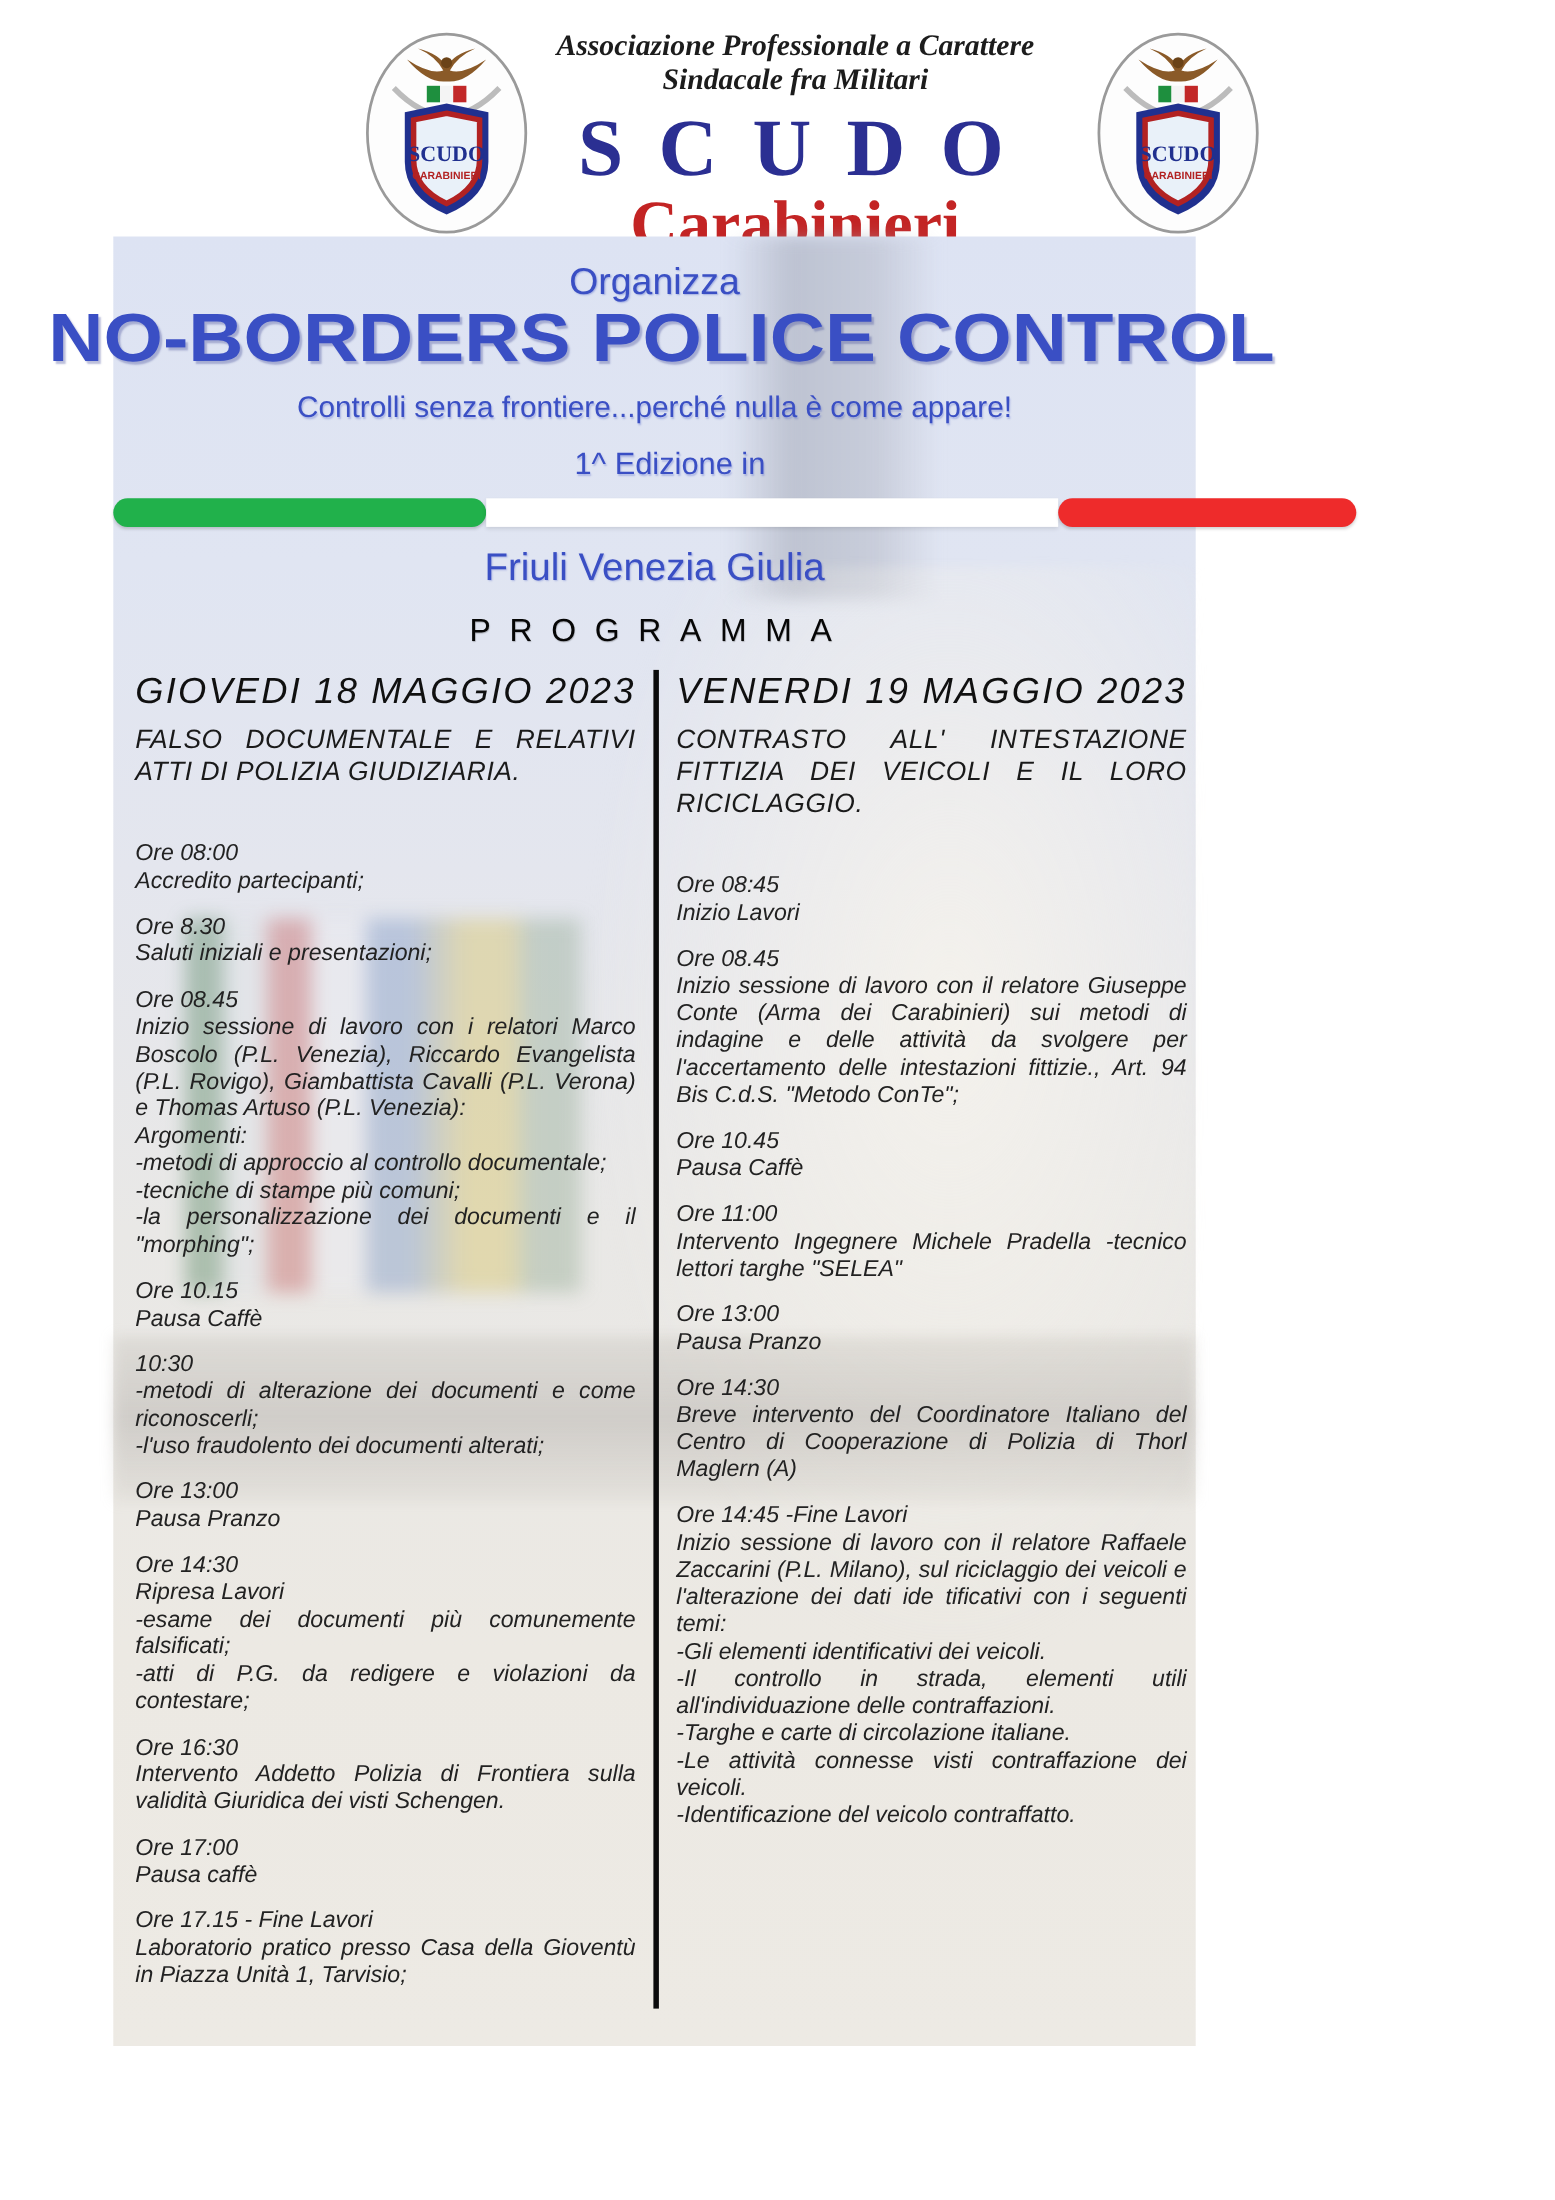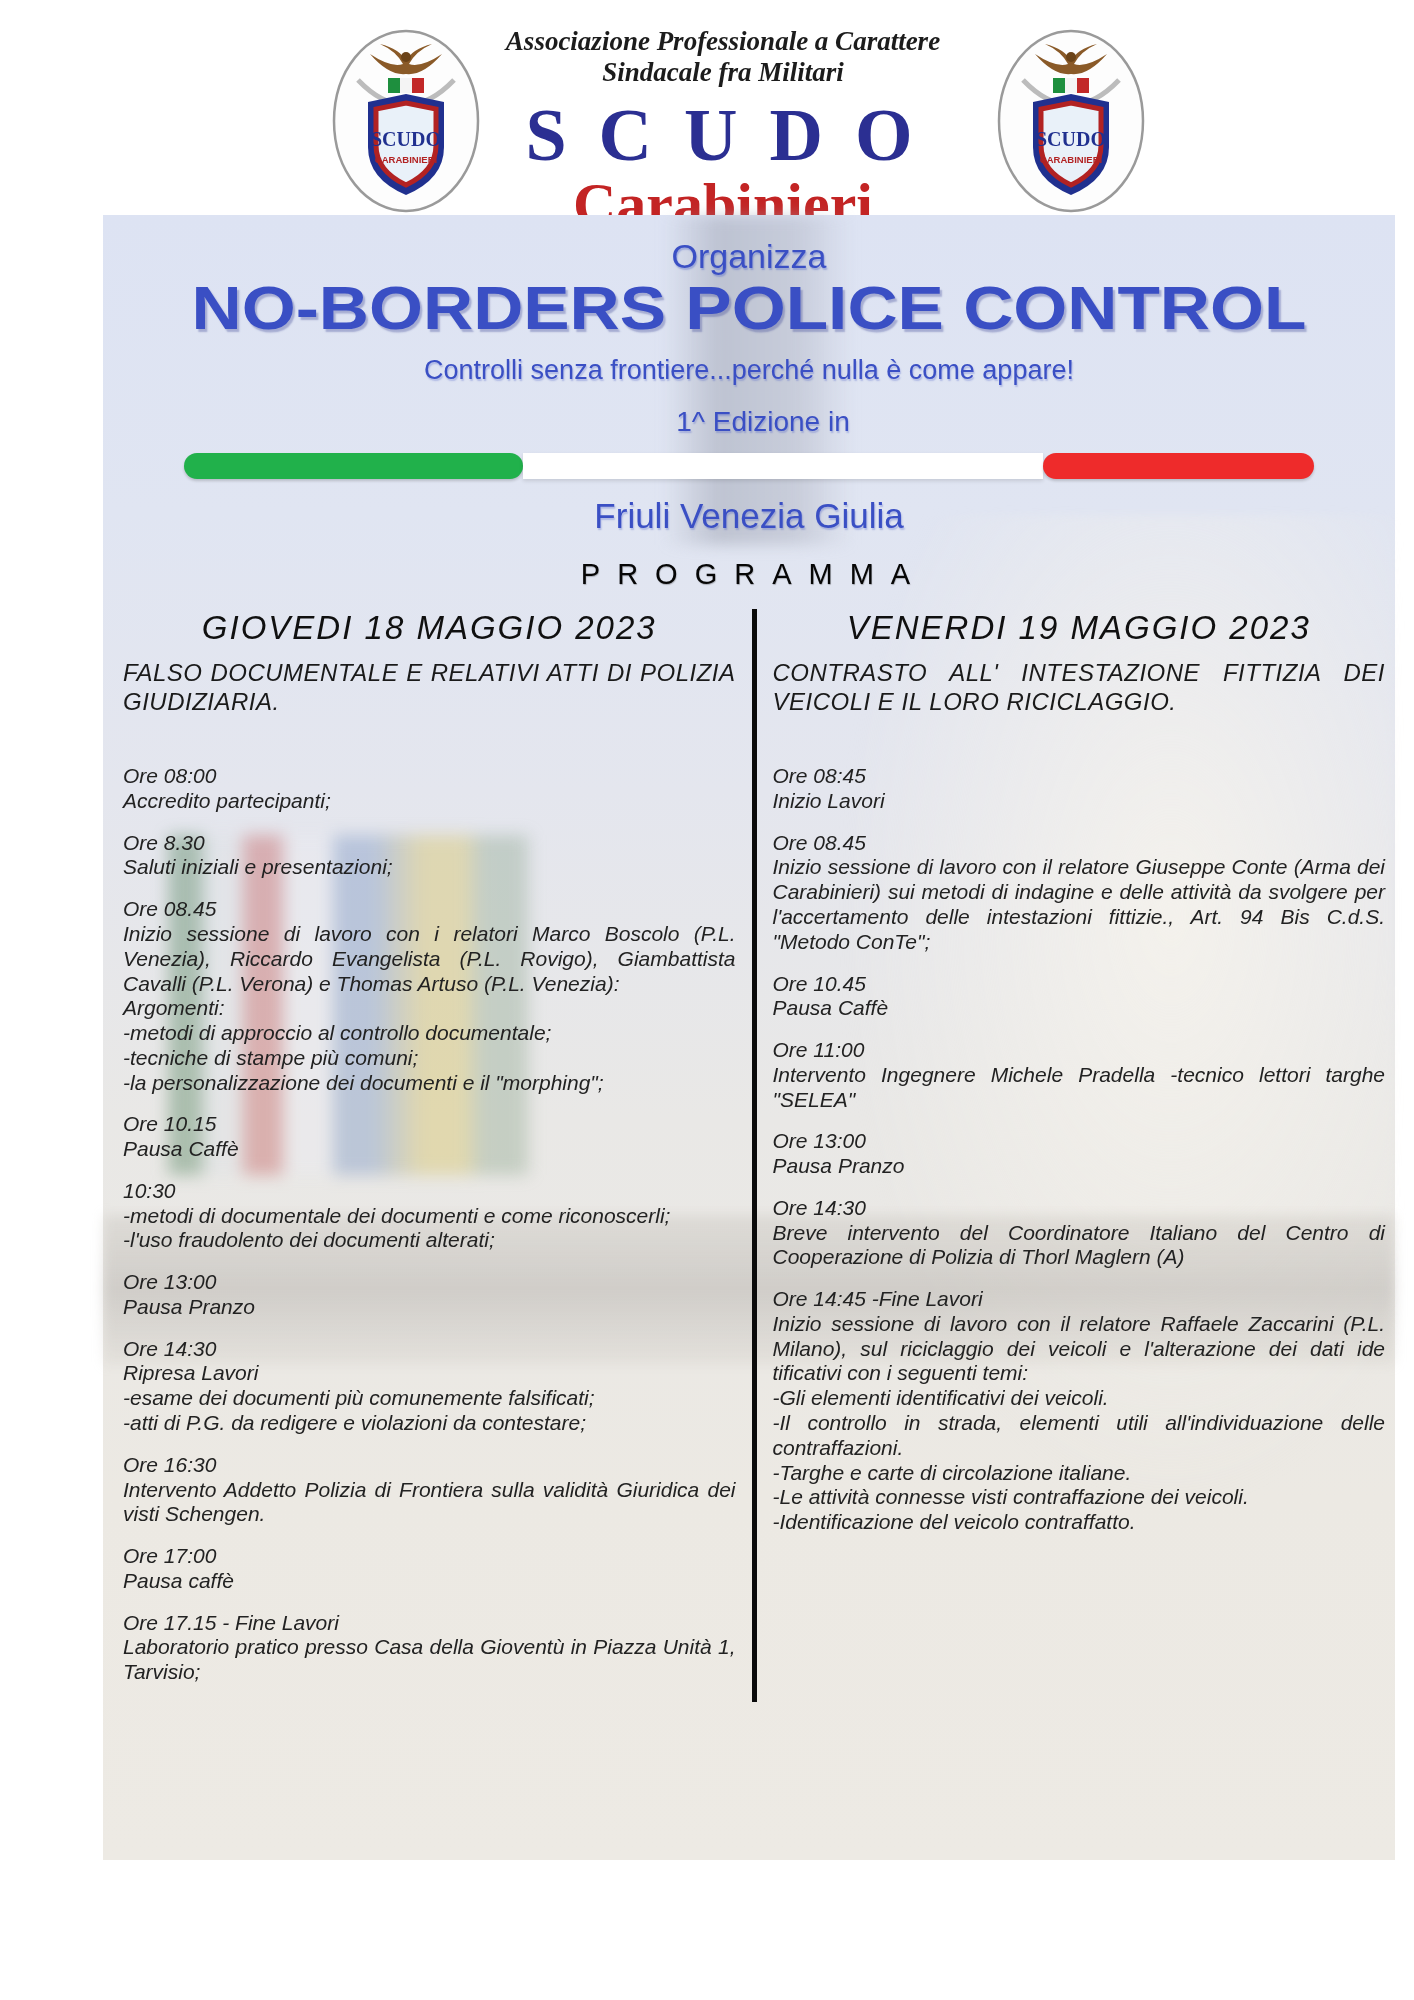--- a/index.html
+++ b/index.html
@@ -20,21 +20,21 @@
   .brand-name{
     font-family:"Liberation Serif","DejaVu Serif",serif;font-weight:bold;
     font-size:74px;letter-spacing:32px;padding-left:24px;color:#2b2f92;margin-top:10px;line-height:1.0;
   }
   .brand-subname{
     font-family:"Liberation Serif","DejaVu Serif",serif;font-weight:bold;
     font-size:60px;color:#c32424;line-height:1.0;margin-top:2px;
   }
   
   .panel{
-    position:absolute;left:103px;top:215px;width:1292px;height:1645px;
+    position:absolute;left:103px;top:215px;width:984px;height:1645px;
     box-sizing:border-box;padding-top:24px;
     background:linear-gradient(180deg,#dde3f3 0%,#e0e5f2 18%,#e4e6ee 35%,#e9e8e6 55%,#ece9e3 78%,#edeae4 100%);
   }
   .decor{position:absolute;pointer-events:none;z-index:0;}
   .decor-pillar{left:560px;top:0;width:190px;height:330px;filter:blur(7px);
     background:linear-gradient(90deg,rgba(150,155,170,0) 0%,rgba(150,155,170,.45) 30%,rgba(172,176,190,.45) 70%,rgba(150,155,170,0) 100%);}
   .decor-flags{left:40px;top:620px;width:500px;height:340px;filter:blur(8px);border-radius:10px;
     background:linear-gradient(90deg,transparent 0 5%,rgba(70,122,82,.38) 5% 11%,rgba(222,226,230,.45) 13% 19%,rgba(192,82,82,.38) 21% 27%,rgba(236,236,242,.45) 29% 37%,rgba(112,142,192,.38) 39% 46%,rgba(212,192,92,.40) 56% 64%,rgba(122,152,122,.32) 68% 76%,transparent 78%);}
   .decor-building{right:0;top:300px;width:560px;height:1000px;filter:blur(5px);
     background:radial-gradient(ellipse at 60% 40%,rgba(246,243,236,.85),rgba(246,243,236,0) 70%);}
@@ -165,21 +165,21 @@
             <div class="item-line">-metodi di approccio al controllo documentale;</div>
             <div class="item-line">-tecniche di stampe più comuni;</div>
             <div class="item-line">-la personalizzazione dei documenti e il "morphing";</div>
           </div>
           <div class="program-item">
             <div class="item-time">Ore 10.15</div>
             <div class="item-line">Pausa Caffè</div>
           </div>
           <div class="program-item">
             <div class="item-time">10:30</div>
-            <div class="item-line">-metodi di documentale dei documenti e come riconoscerli;</div>
+            <div class="item-line">-metodi di alterazione dei documenti e come riconoscerli;</div>
             <div class="item-line">-l'uso fraudolento dei documenti alterati;</div>
           </div>
           <div class="program-item">
             <div class="item-time">Ore 13:00</div>
             <div class="item-line">Pausa Pranzo</div>
           </div>
           <div class="program-item">
             <div class="item-time">Ore 14:30</div>
             <div class="item-line">Ripresa Lavori</div>
             <div class="item-line">-esame dei documenti più comunemente falsificati;</div>

